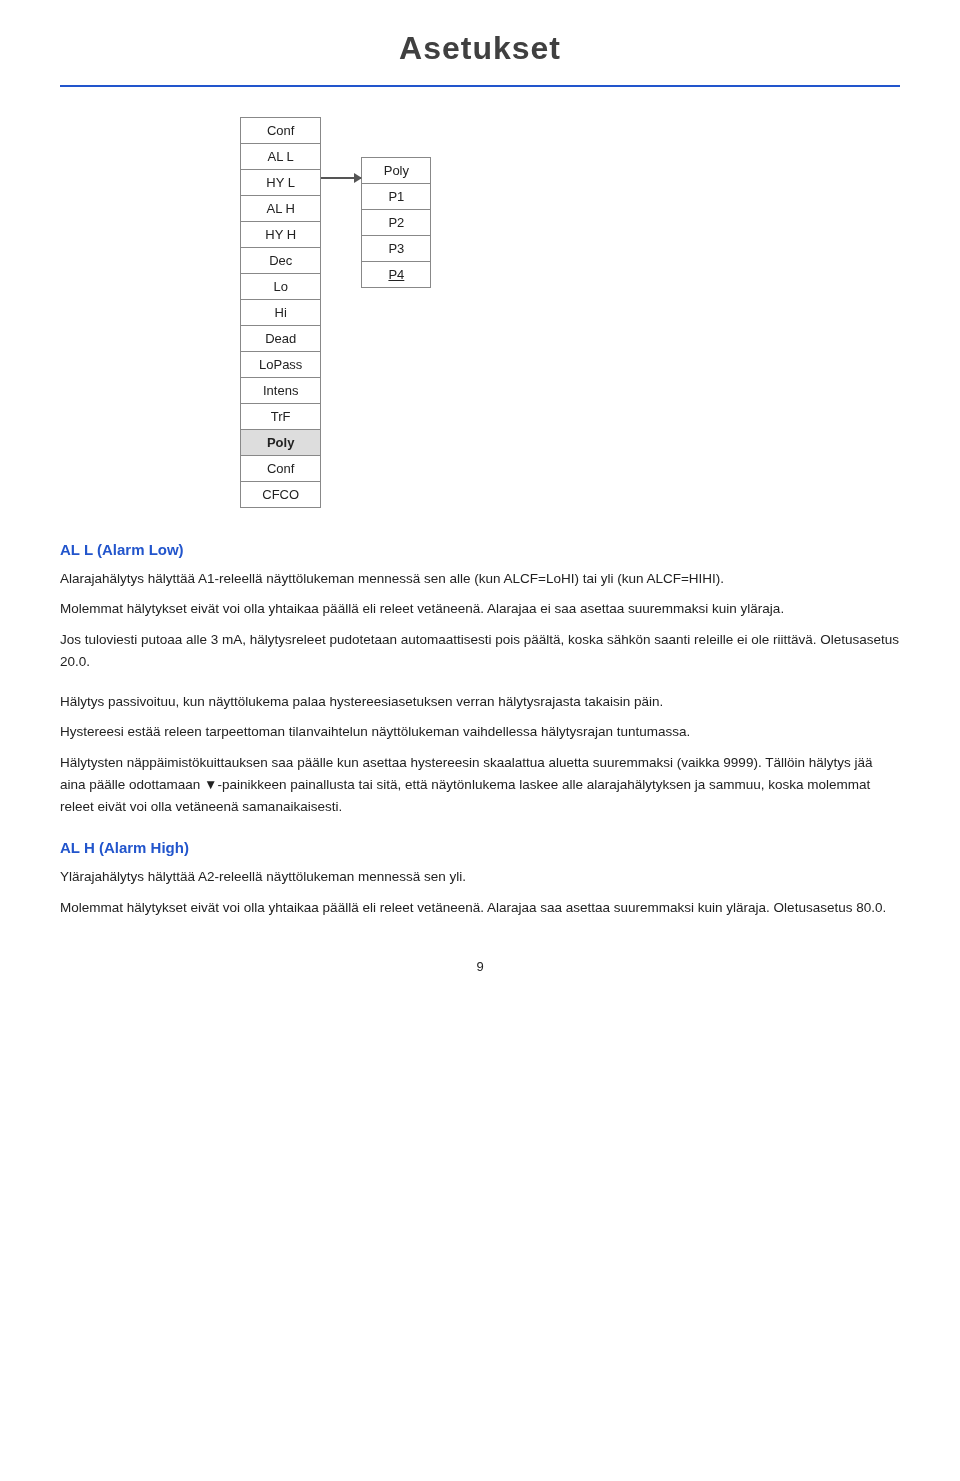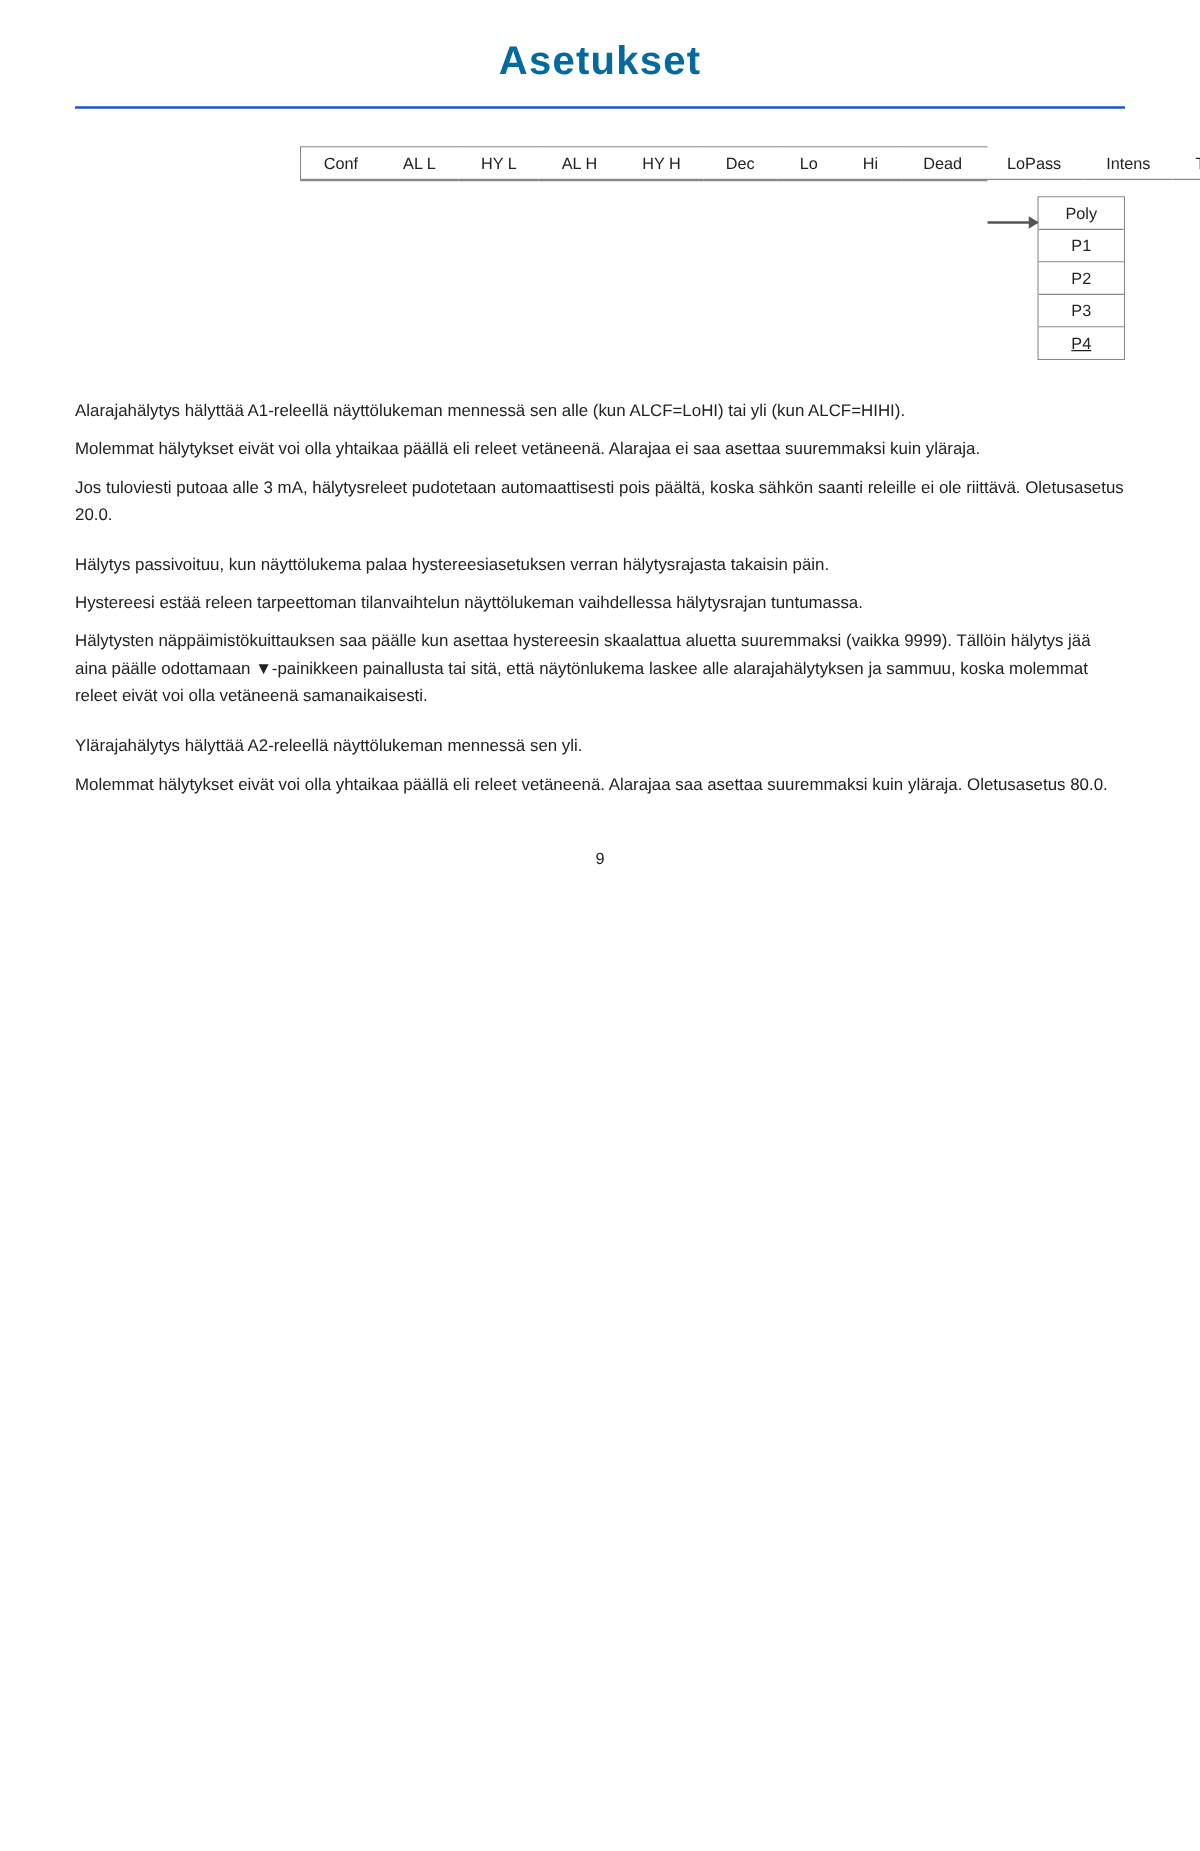--- a/index.html
+++ b/index.html
@@ -7,41 +7,41 @@
       font-family: Arial, Helvetica, sans-serif;
       font-size: 14px;
       background: #fff;
       color: #222;
       width: 960px;
       min-height: 1481px;
       padding: 30px 60px 60px 60px;
     }
     h1.page-title {
       text-align: center;
-      color: #0369a1;
+      color: #404040;
       font-size: 32px;
       font-weight: bold;
       margin-bottom: 18px;
       letter-spacing: 1px;
     }
     hr.title-divider {
       border: none;
       border-top: 2px solid #2255cc;
       margin-bottom: 30px;
     }
     .diagram-area {
       display: flex;
       flex-direction: row;
       align-items: flex-start;
       margin-bottom: 30px;
       margin-left: 180px;
     }
     .menu-column {
       display: flex;
-      flex-direction: row;
+      flex-direction: column;
       border: 1.5px solid #888;
       min-width: 80px;
     }
     .menu-item {
       border-bottom: 1.5px solid #888;
       padding: 5px 18px;
       text-align: center;
       font-size: 13px;
       background: #fff;
       white-space: nowrap;
@@ -149,30 +149,32 @@
       <div class="submenu-item">P1</div>
       <div class="submenu-item">P2</div>
       <div class="submenu-item">P3</div>
       <div class="submenu-item">P4</div>
     </div>
 </div>
 
 <div>
 
   <div class="content-section">
+    <div class="section-heading">AL L (Alarm Low)</div>
     <div class="section-text">Alarajahälytys hälyttää A1-releellä näyttölukeman mennessä sen alle (kun ALCF=LoHI) tai yli (kun ALCF=HIHI).</div>
     <div class="section-text">Molemmat hälytykset eivät voi olla yhtaikaa päällä eli releet vetäneenä. Alarajaa ei saa asettaa suuremmaksi kuin yläraja.</div>
     <div class="section-text">Jos tuloviesti putoaa alle 3 mA, hälytysreleet pudotetaan automaattisesti pois päältä, koska sähkön saanti releille ei ole riittävä. Oletusasetus 20.0.</div>
   </div>
 
   <div class="content-section">
     <div class="section-text">Hälytys passivoituu, kun näyttölukema palaa hystereesiasetuksen verran hälytysrajasta takaisin päin.</div>
     <div class="section-text">Hystereesi estää releen tarpeettoman tilanvaihtelun näyttölukeman vaihdellessa hälytysrajan tuntumassa.</div>
     <div class="section-text">Hälytysten näppäimistökuittauksen saa päälle kun asettaa hystereesin skaalattua aluetta suuremmaksi (vaikka 9999). Tällöin hälytys jää aina päälle odottamaan ▼-painikkeen painallusta tai sitä, että näytönlukema laskee alle alarajahälytyksen ja sammuu, koska molemmat releet eivät voi olla vetäneenä samanaikaisesti.</div>
   </div>
 
   <div class="content-section">
+    <div class="section-heading">AL H (Alarm High)</div>
     <div class="section-text">Ylärajahälytys hälyttää A2-releellä näyttölukeman mennessä sen yli.</div>
     <div class="section-text">Molemmat hälytykset eivät voi olla yhtaikaa päällä eli releet vetäneenä. Alarajaa saa asettaa suuremmaksi kuin yläraja. Oletusasetus 80.0.</div>
   </div>
 </div>
 
 <div class="page-number">9</div>
 
 </body></html>

